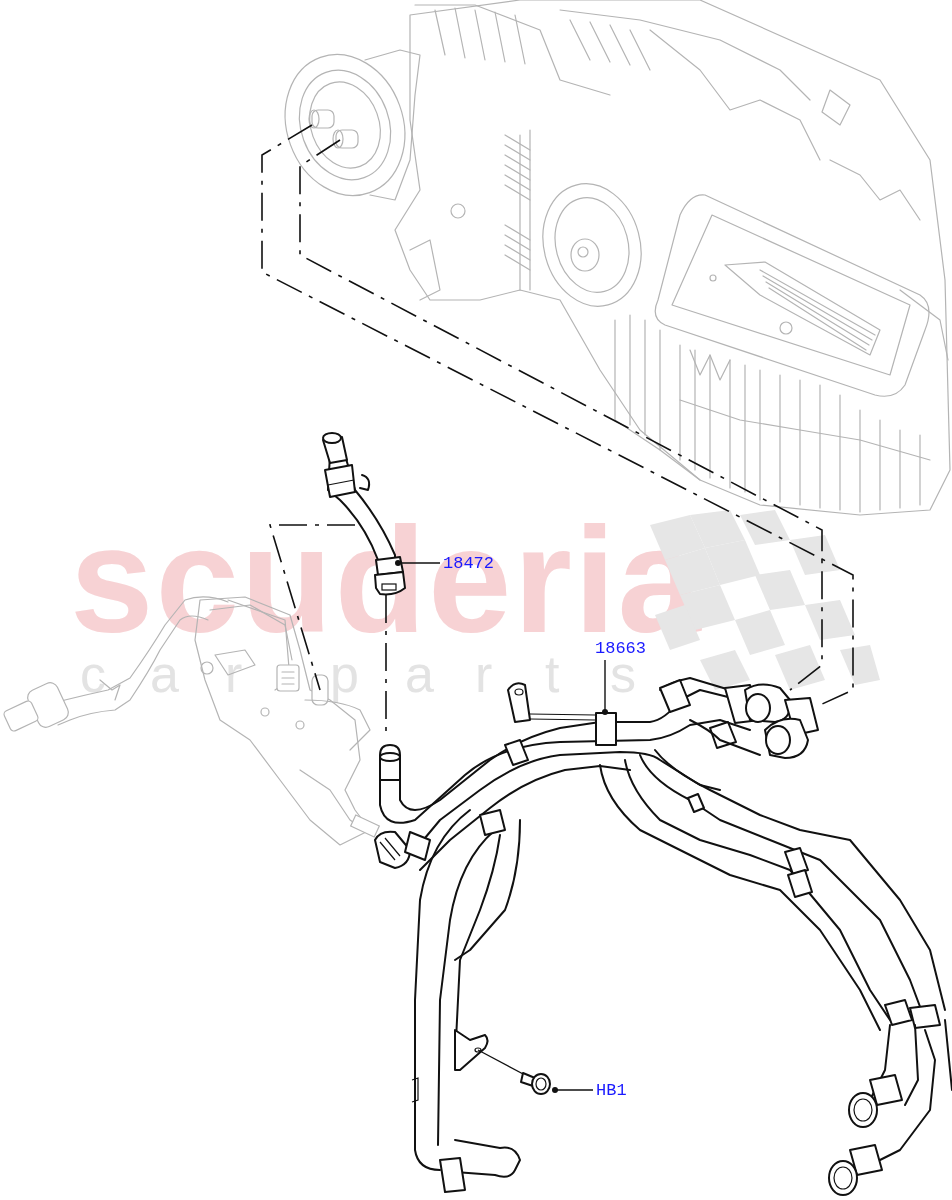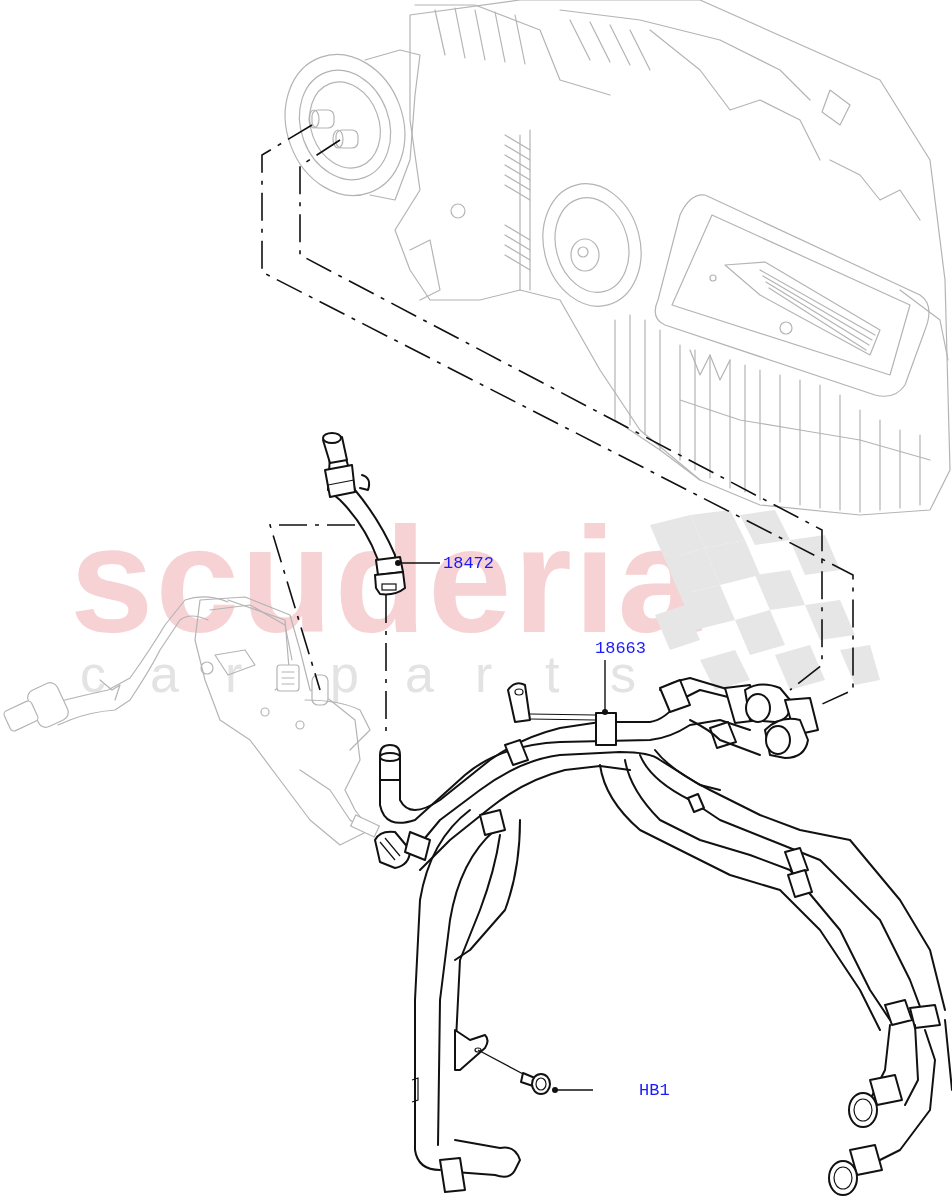--- a/index.html
+++ b/index.html
@@ -221,13 +221,13 @@
     <circle cx="398" cy="563" r="3" fill="#111111"></circle>
     <line class="leader" x1="605" y1="660" x2="605" y2="712"></line>
     <circle cx="605" cy="712" r="3" fill="#111111"></circle>
     <line class="leader" x1="555" y1="1090" x2="593" y2="1090"></line>
     <circle cx="555" cy="1090" r="3" fill="#111111"></circle>
   </g>
 </svg>
 
 <div class="callout" style="left:443px;top:555px;color:#1a1aff;">18472</div>
 <div class="callout" style="left:575px;top:640px;color:#1a1aff;margin-left:20px;">18663</div>
-<div class="callout" style="left:596px;top:1082px;color:#1a1aff;margin-left:43px;">HB1</div>
+<div class="callout" style="left:596px;top:1082px;color:#1a1aff;">HB1</div>
 
 </body></html>

